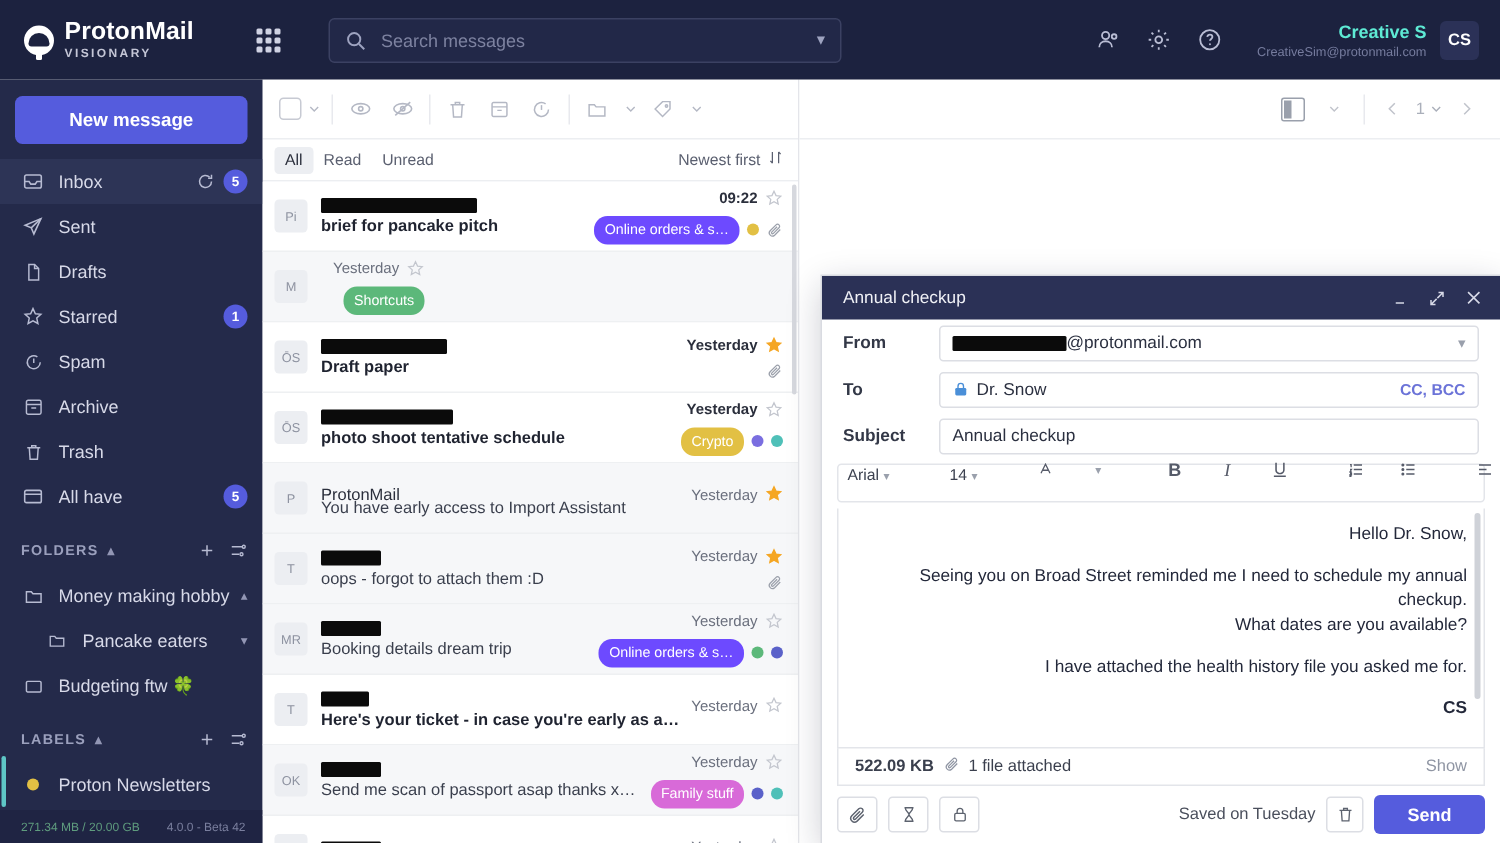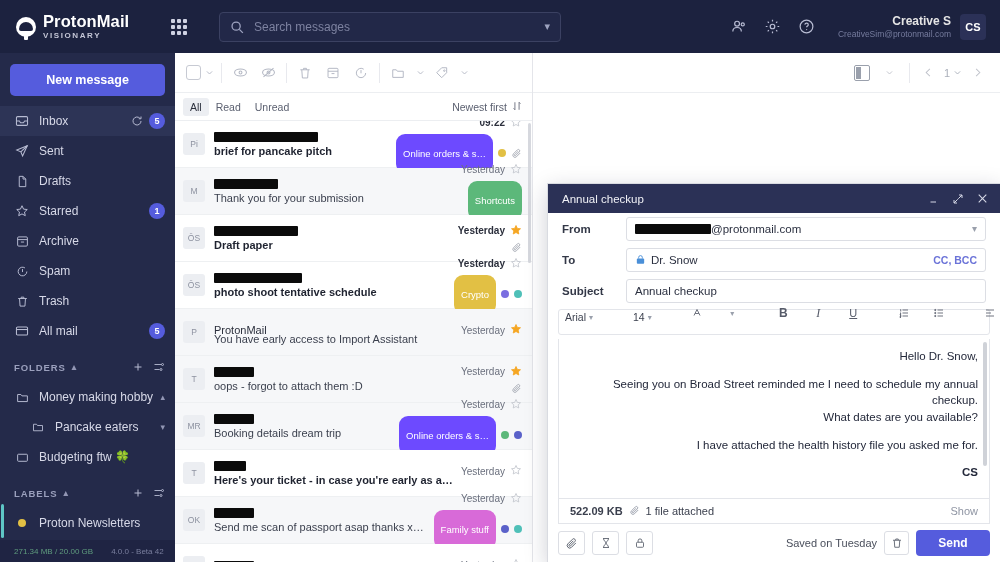--- a/index.html
+++ b/index.html
@@ -45,21 +45,21 @@
   .search-input { flex: 1; background: transparent; border: 0; outline: none;
     color: #ec4899; font-size: 12px; font-family: "Liberation Sans", sans-serif; }
   .search-input::placeholder { color: #7d82a0; }
   .search-caret { color: #9ea3c0; font-size: 11px; padding: 0 2px; cursor: pointer; }
 
   .topright { margin-left: auto; display: flex; align-items: center; padding-right: 14px; gap: 0; }
   .ticon { width: 34px; height: 34px; display: flex; align-items: center; justify-content: center;
     cursor: pointer; color: #b9bdd4; }
   .useracct { display: flex; align-items: center; margin-left: 14px; cursor: pointer; }
   .uname { text-align: right; line-height: 1.25; margin-right: 9px; }
-  .uname .n { color: #e5e5e5; font-size: 12px; font-weight: bold; }
+  .uname .n { color: #5eead4; font-size: 12px; font-weight: bold; }
   .uname .e { color: #767c9e; font-size: 8.5px; }
   .uavatar { width: 26px; height: 26px; border-radius: 4px; background: #2b3157;
     color: #fff; font-size: 11px; font-weight: bold; display: flex; align-items: center;
     justify-content: center; }
 
   
   .body { flex: 1; display: flex; min-height: 0; }
 
   
   .sidebar { width: 175px; flex: 0 0 175px; background: #242a4a; display: flex;
@@ -131,21 +131,21 @@
   .msender .plain { font-size: 11px; color: #2b2f3c; }
   .msubj { font-size: 11px; color: #3a3f4d; white-space: nowrap; overflow: hidden;
     text-overflow: ellipsis; }
   .msubj.b { font-weight: bold; color: #1f2330; }
   .mright { display: flex; flex-direction: column; align-items: flex-end; gap: 4px;
     flex: 0 0 auto; margin-left: 8px; }
   .mr-top { display: flex; align-items: center; gap: 5px; }
   .mtime { font-size: 10px; color: #6a6f7d; }
   .mtime.b { font-weight: bold; color: #2b2f3c; }
   .mr-bot { display: flex; align-items: center; gap: 5px; }
-  .lbl { font-size: 9.5px; padding: 14px 7px; border-radius: 9px; color: #fff; white-space: nowrap;
+  .lbl { font-size: 9.5px; padding: 4px 7px; border-radius: 9px; color: #fff; white-space: nowrap;
     max-width: 104px; overflow: hidden; text-overflow: ellipsis; }
   .star { font-size: 12px; color: #c3c6ce; line-height: 1; }
   .star.on { color: #f5a623; }
   .clip { color: #9ba0ab; display: flex; }
 
   .listscroll { position: absolute; right: 1px; top: 2px; width: 3px; height: 140px;
     background: #d6d8de; border-radius: 2px; }
 
   
   .readpane { flex: 1; background: #fff; position: relative; min-width: 0; }
@@ -333,54 +333,54 @@
               <path d="M12 3l2.7 5.8 6.3.7-4.7 4.3 1.3 6.2L12 17l-5.6 3 1.3-6.2L3 9.5l6.3-.7z"></path>
             </svg>
           </span>
           <span class="nlabel">Starred</span>
           <span class="badge">1</span>
         </div>
 
         <div class="navitem">
           <span class="nico">
             <svg width="13" height="13" viewBox="0 0 24 24" fill="none" stroke="currentColor" stroke-width="1.8">
+              <path d="M20 12a8 8 0 1 1-3.5-6.6"></path>
+                <path d="M12 7.5V13"></path>
+            </svg>
+          </span>
+          <span class="nlabel">Spam</span>
+        </div>
+
+        <div class="navitem">
+          <span class="nico">
+            <svg width="13" height="13" viewBox="0 0 24 24" fill="none" stroke="currentColor" stroke-width="1.8">
               <rect x="3" y="3.5" width="18" height="17" rx="2"></rect>
                 <path d="M3 8.5h18M9 13h6"></path>
             </svg>
           </span>
           <span class="nlabel">Archive</span>
-        </div>
-
-        <div class="navitem">
-          <span class="nico">
-            <svg width="13" height="13" viewBox="0 0 24 24" fill="none" stroke="currentColor" stroke-width="1.8">
-              <path d="M20 12a8 8 0 1 1-3.5-6.6"></path>
-                <path d="M12 7.5V13"></path>
-            </svg>
-          </span>
-          <span class="nlabel">Spam</span>
         </div>
 
         <div class="navitem">
           <span class="nico">
             <svg width="13" height="13" viewBox="0 0 24 24" fill="none" stroke="currentColor" stroke-width="1.8">
               <path d="M4 6.5h16M9.5 6.5V4h5v2.5M6.5 6.5l1 14h9l1-14"></path>
             </svg>
           </span>
           <span class="nlabel">Trash</span>
         </div>
 
         <div class="navitem">
           <span class="nico">
             <svg width="14" height="14" viewBox="0 0 24 24" fill="none" stroke="currentColor" stroke-width="1.8">
               <rect x="2.5" y="5" width="19" height="14" rx="2"></rect>
                 <path d="M2.5 9.5h19"></path>
             </svg>
           </span>
-          <span class="nlabel">All mail</span>
+          <span class="nlabel">All have</span>
           <span class="badge">5</span>
         </div>
 
         <div class="sechead">
           <span>FOLDERS</span>
           <span class="chev">▴</span>
           <span class="sp"></span>
           <span class="act">
             <svg width="12" height="12" viewBox="0 0 24 24" stroke="currentColor" stroke-width="2" fill="none">
                 <path d="M12 5v14M5 12h14"></path>
@@ -559,24 +559,20 @@
                   <span class="clip">
                     <svg width="11" height="11" viewBox="0 0 24 24" stroke="#9ba0ab" stroke-width="1.8" fill="none">
                       <path d="M20 11l-8.2 8.2a4.6 4.6 0 0 1-6.5-6.5l8.6-8.6a3 3 0 1 1 4.3 4.3l-8.5 8.5a1.5 1.5 0 0 1-2.1-2.1l7.8-7.8"></path>
                     </svg>
                   </span>
                 </div>
      </div>
             </div>
             <div class="mailrow read">
               <div class="mavatar">M</div>
-     <div class="mbody">
-       <div class="msender"><span class="redact" style="width:64px"></span></div>
-       <div class="msubj ">Thank you for your submission</div>
-     </div>
      <div class="mright">
        <div class="mr-top">
          <span class="mtime ">Yesterday</span>
          <span class="star "><svg width="12" height="12" viewBox="0 0 24 24" fill="none" stroke="#c3c6ce" stroke-width="1.7">
                       <path d="M12 3l2.7 5.8 6.3.7-4.7 4.3 1.3 6.2L12 17l-5.6 3 1.3-6.2L3 9.5l6.3-.7z"></path>
                     </svg></span>
        </div>
        <div class="mr-bot">
                   <span class="lbl" style="background:#5cb87a">Shortcuts</span>
                 </div>

